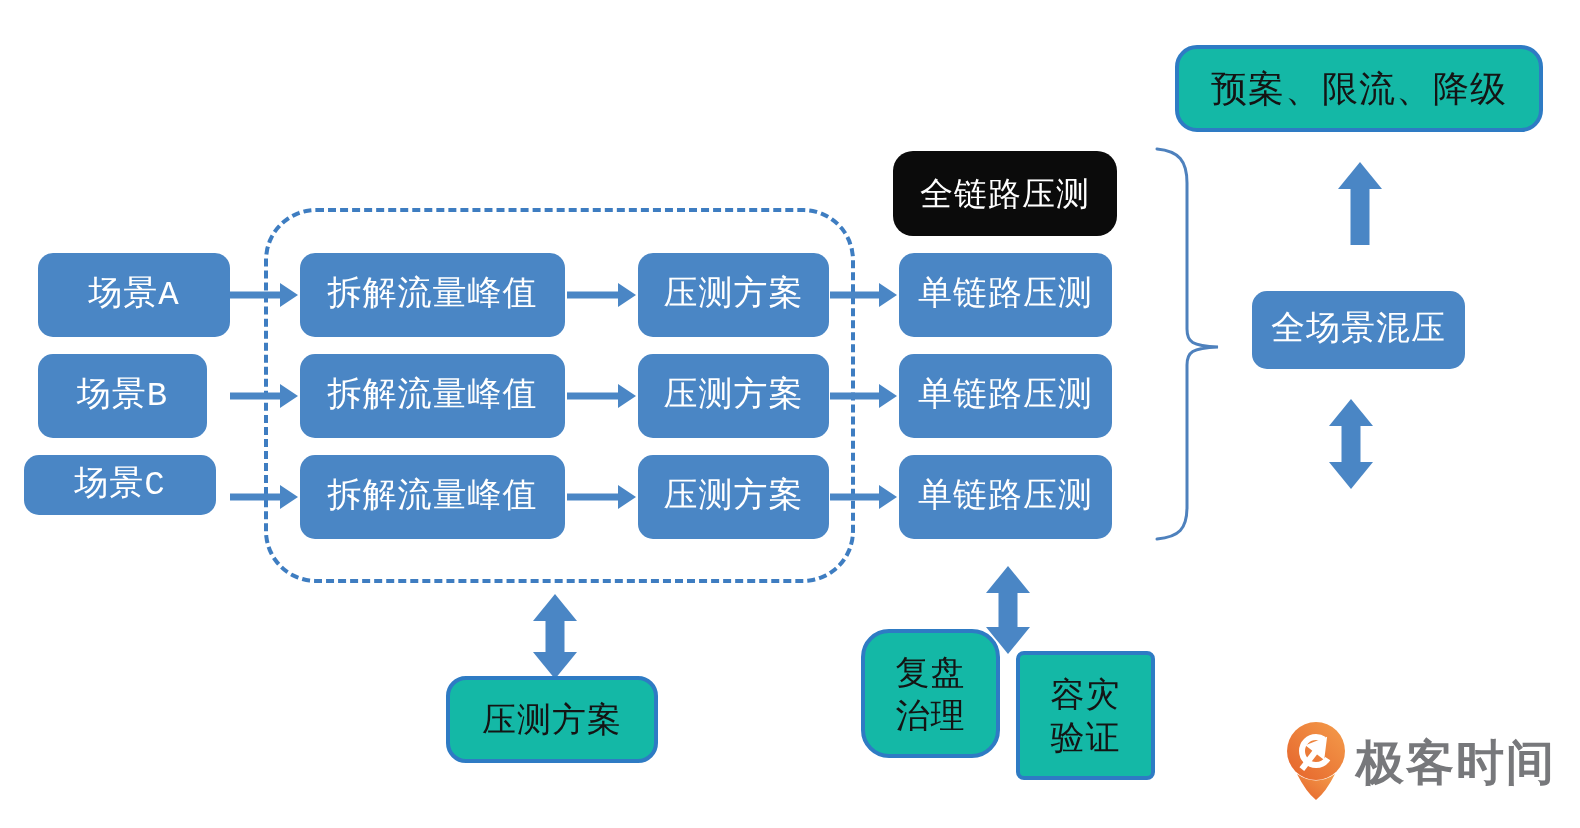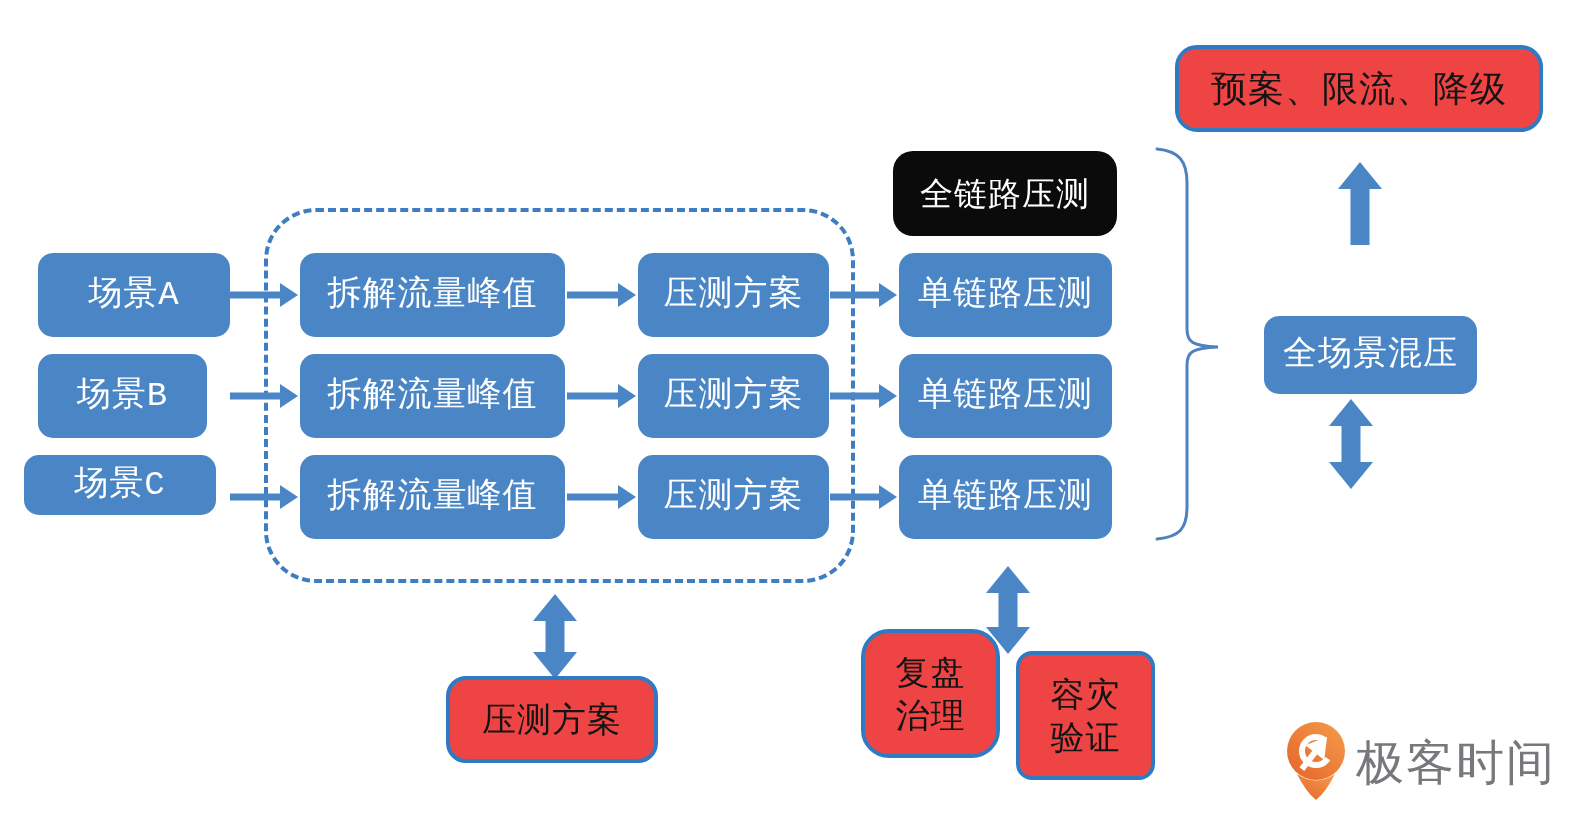--- a/index.html
+++ b/index.html
@@ -38,21 +38,21 @@
     font-family: Liberation Mono, monospace;
   }
   .black-box {
     background: var(--black-box);
     color: #ffffff;
     border-radius: 20px;
     font-size: 33px;
     text-align: right;
   }
   .outline-box {
-    background: #ef4444;
+    background: #14b8a6;
     border: 4px solid var(--outline-blue);
     color: #141414;
   }
   .dashed-region {
     position: absolute;
     border: 4px dashed var(--dash-blue);
     border-radius: 52px;
     background: transparent;
   }
   
@@ -91,21 +91,21 @@
     border-right: 22px solid transparent;
   }
   .varrow.single .vshaft { top: 24px; bottom: 0; }
   .varrow.double .vshaft { top: 24px; bottom: 24px; }
   .logo { position: absolute; display: flex; align-items: center; }
   .logo-text {
     font-size: 48px;
     color: var(--logo-gray);
     letter-spacing: 2px;
     margin-left: 10px;
-    font-weight: 400;
+    font-weight: 700;
   }
   svg { display: block; }
 </style>
 </head>
 <body>
 
 <div class="canvas">
 
   <div class="dashed-region" style="left:264px; top:208px; width:591px; height:375px;"></div>
 
@@ -169,21 +169,21 @@
     <path d="M 12,4 C 34,6 42,16 42,38 L 42,184 C 42,197 47,201 73,202 C 47,203 42,207 42,220 L 42,362 C 42,384 34,392 12,394" fill="none" stroke="#4E81BD" stroke-width="3" stroke-linecap="round"></path>
   </svg>
 
   <div class="box outline-box" style="left:1175px; top:45px; width:368px; height:87px; border-radius:22px; font-size:36px;">预案、限流、降级</div>
 
   <div class="varrow single" style="left:1337px; top:162px; width:46px; height:83px;">
     <div class="head-up"></div>
       <div class="vshaft"></div>
   </div>
 
-  <div class="box blue-box" style="left:1252px; top:316px; width:213px; height:78px;margin-left:12px;">全场景混压</div>
+  <div class="box blue-box" style="left:1252px; top:291px; width:213px; height:78px;">全场景混压</div>
 
   <div class="varrow double" style="left:1329px; top:399px; width:44px; height:90px;">
     <div class="head-up"></div>
       <div class="vshaft"></div>
       <div class="head-down"></div>
   </div>
 
 
   <div class="varrow double" style="left:533px; top:594px; width:44px; height:85px;">
     <div class="head-up"></div>
@@ -199,21 +199,21 @@
       <div class="head-down"></div>
   </div>
 
   <div class="box outline-box" style="left:861px; top:629px; width:139px; height:129px; border-radius:28px;">
     <div>
       <div>复盘</div>
       <div>治理</div>
     </div>
   </div>
 
-  <div class="box outline-box" style="left:1016px; top:651px; width:139px; height:129px; border-radius:16px;">
+  <div class="box outline-box" style="left:1016px; top:651px; width:139px; height:129px; border-radius:8px;">
     <div>
       <div>容灾</div>
       <div>验证</div>
     </div>
   </div>
 
   <div class="logo" style="left:1286px; top:720px;">
     <svg width="60" height="86" viewBox="0 0 60 86">
       <defs>
         <linearGradient id="og" x1="0" y1="1" x2="1" y2="0">

